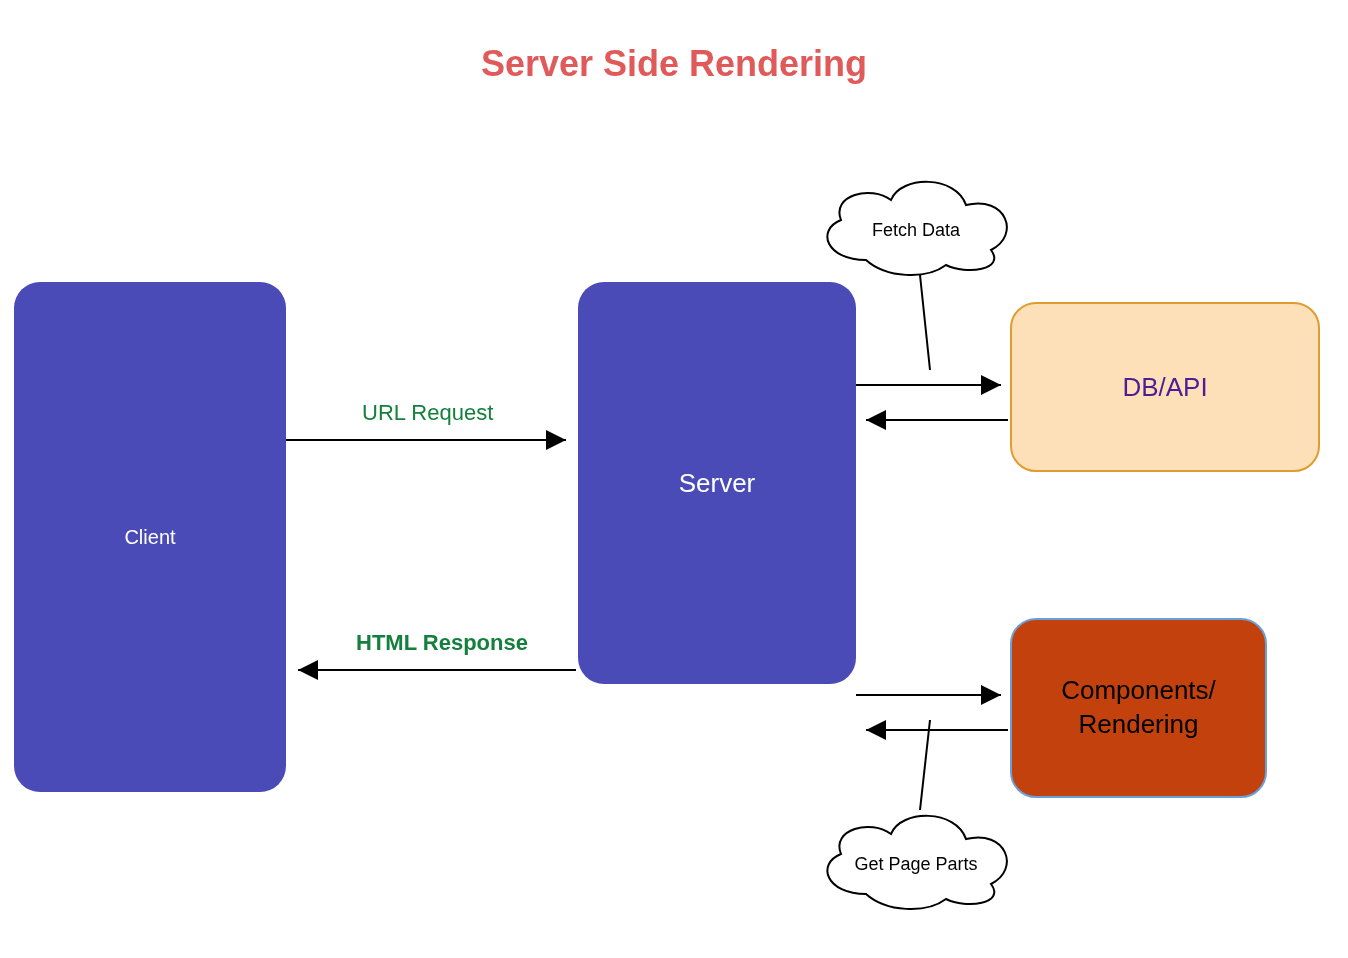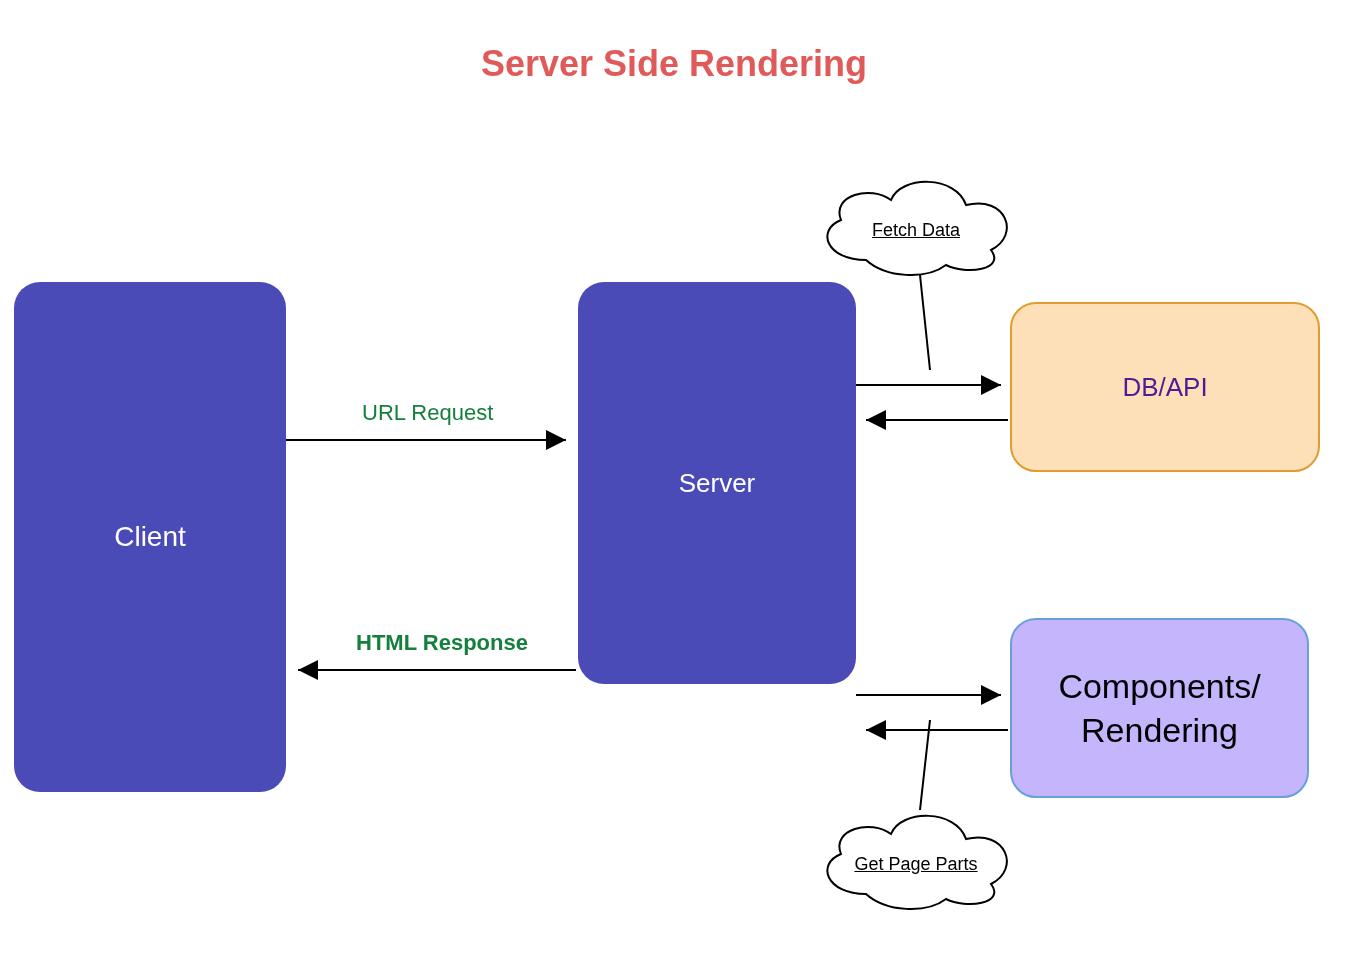--- a/index.html
+++ b/index.html
@@ -35,21 +35,21 @@
     text-align: center;
     box-sizing: border-box;
   }
   .client-box {
     left: 14px;
     top: 282px;
     width: 272px;
     height: 510px;
     background: #4b4bb7;
     color: #ffffff;
-    font-size: 28px;
+    font-size: 20px;
     align-items: center;
   }
   .server-box {
     left: 578px;
     top: 282px;
     width: 278px;
     height: 402px;
     background: #4b4bb7;
     color: #ffffff;
     font-size: 26px;
@@ -60,26 +60,26 @@
     width: 310px;
     height: 170px;
     background: #fde0b8;
     border: 2px solid #e09c2e;
     color: #4c1d95;
     font-size: 26px;
   }
   .components-box {
     left: 1010px;
     top: 618px;
-    width: 299px;
+    width: 257px;
     height: 180px;
-    background: #c4b5fd;
+    background: #c2410c;
     border: 2px solid #6aa0d8;
     color: #000000;
-    font-size: 34px;
+    font-size: 26px;
     line-height: 1.3;
     padding: 10px;
   }
   .cloud {
     position: absolute;
     width: 220px;
     height: 110px;
   }
   .cloud-top { left: 806px; top: 170px; }
   .cloud-bottom { left: 806px; top: 804px; }
@@ -88,21 +88,20 @@
     position: absolute;
     left: 0; top: 0; width: 100%; height: 100%;
     display: flex;
     align-items: center;
     justify-content: center;
     font-size: 18px;
     color: #000;
     text-align: center;
     padding-top: 10px;
     box-sizing: border-box;
-    text-decoration: underline;
   }
   .arrow-label {
     position: absolute;
     font-size: 22px;
     color: #15803d;
   }
   .url-label { left: 362px; top: 400px; }
   .html-label { left: 356px; top: 630px; font-weight: bold; }
   svg.connector {
     position: absolute;

